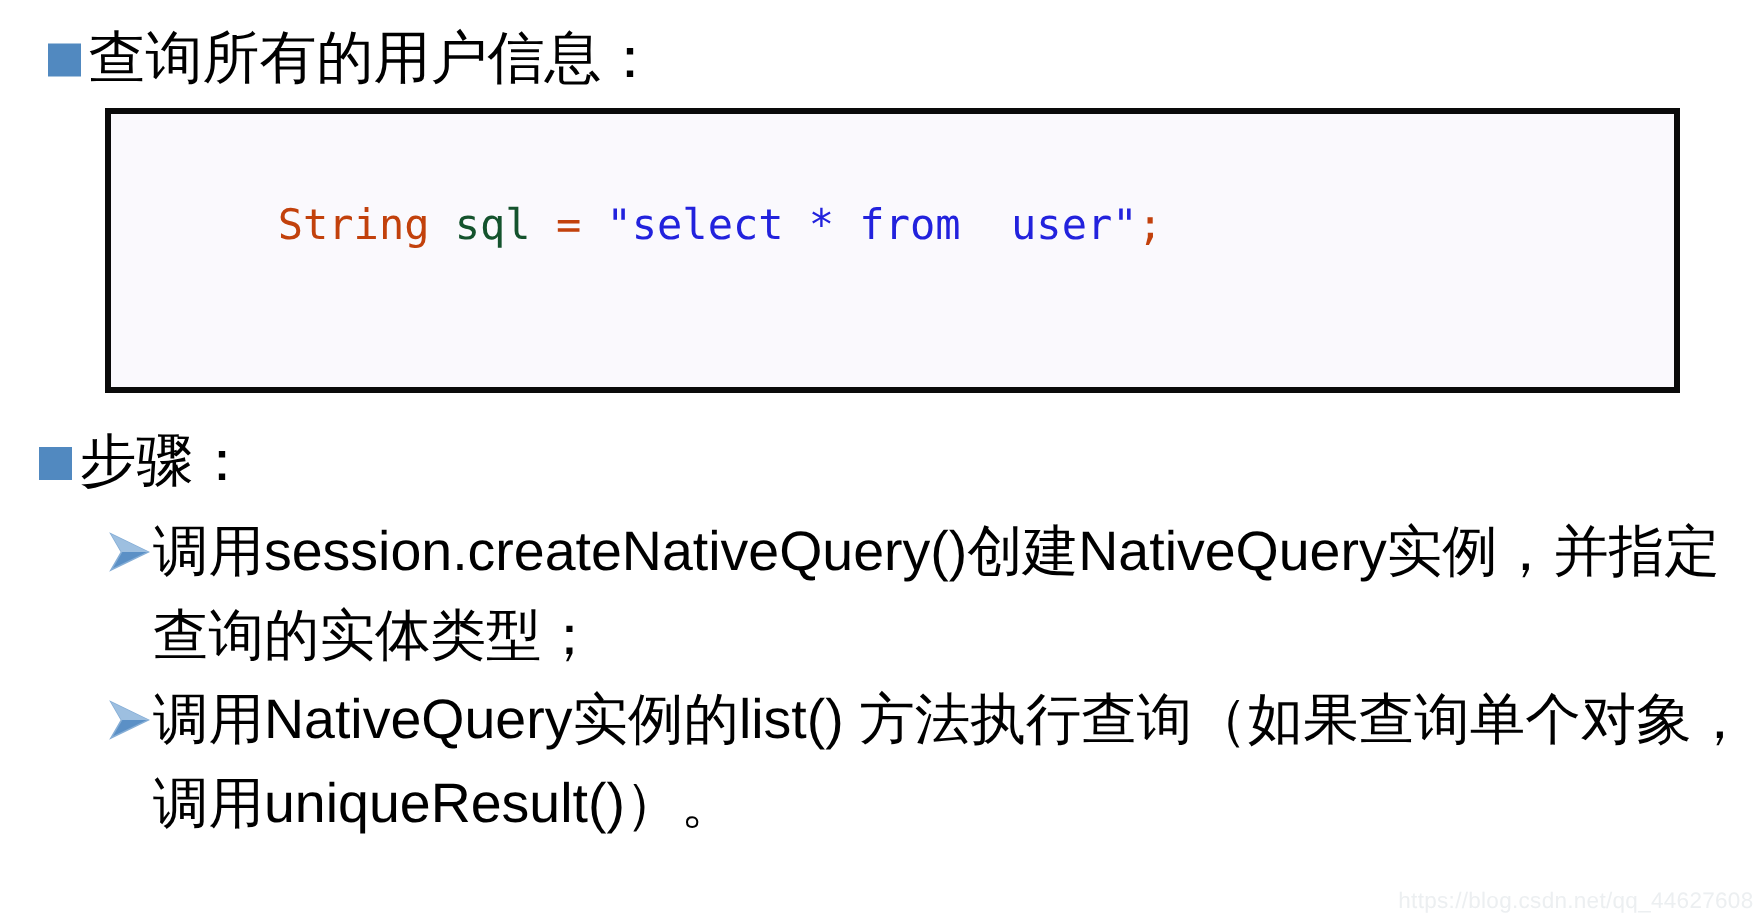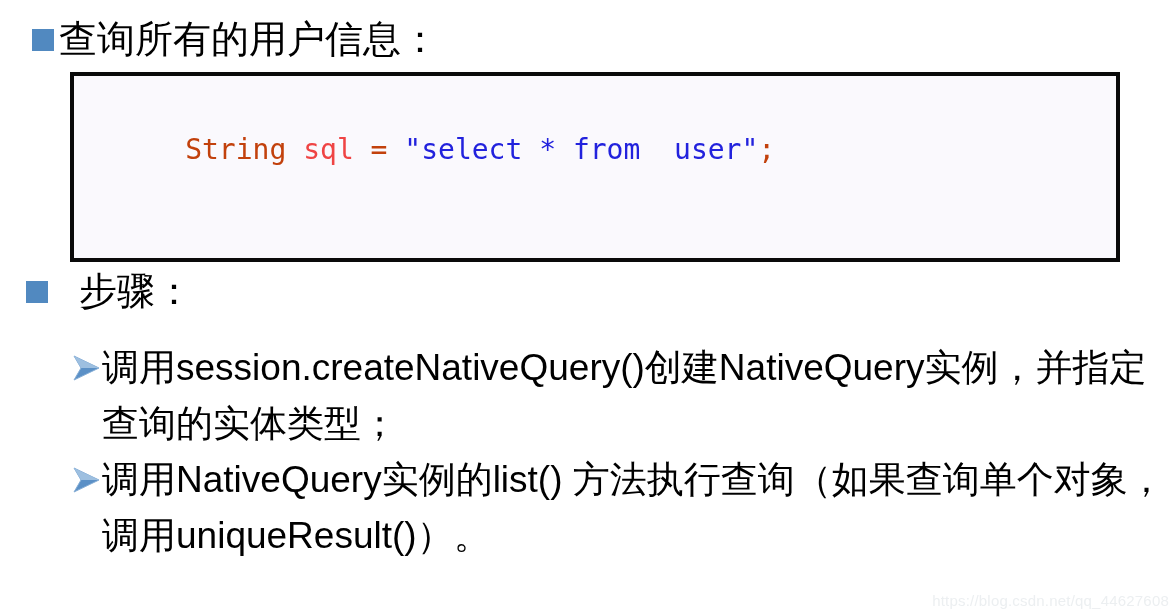--- a/index.html
+++ b/index.html
@@ -40,21 +40,21 @@
   .heading-text {
     font-size: 38px;
     line-height: 44px;
     color: #000000;
     margin-left: 5px;
     white-space: nowrap;
     letter-spacing: 0px;
   }
 
   #heading-one { left: 32px; top: 17px; }
-  #heading-two { left: 26px; top: 269px; gap: 26px; }
+  #heading-two { left: 26px; top: 286px; }
 
   
   .code-box {
     position: absolute;
     left: 70px;
     top: 72px;
     width: 1050px;
     height: 190px;
     background: #faf9fd;
     border: 4px solid #0a0a0a;
@@ -63,21 +63,21 @@
     overflow: hidden;
   }
   .code-line {
     font-family: "DejaVu Sans Mono", monospace;
     font-size: 28px;
     line-height: 45px;
     white-space: pre;
     color: #000000;
   }
   .tok-plain  { color: #c2410c; }
-  .tok-ident  { color: #ef4444; }
+  .tok-ident  { color: #14532d; }
   .tok-string { color: #2222dd; }
 
   
   .sub-item {
     position: absolute;
     display: flex;
     align-items: flex-start;
     width: 1105px;
   }
   .arrow-bullet {

